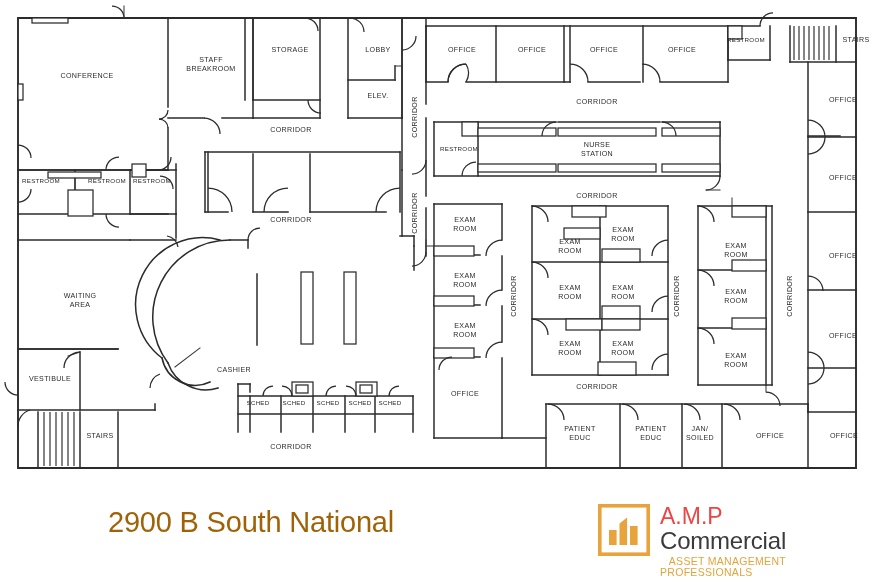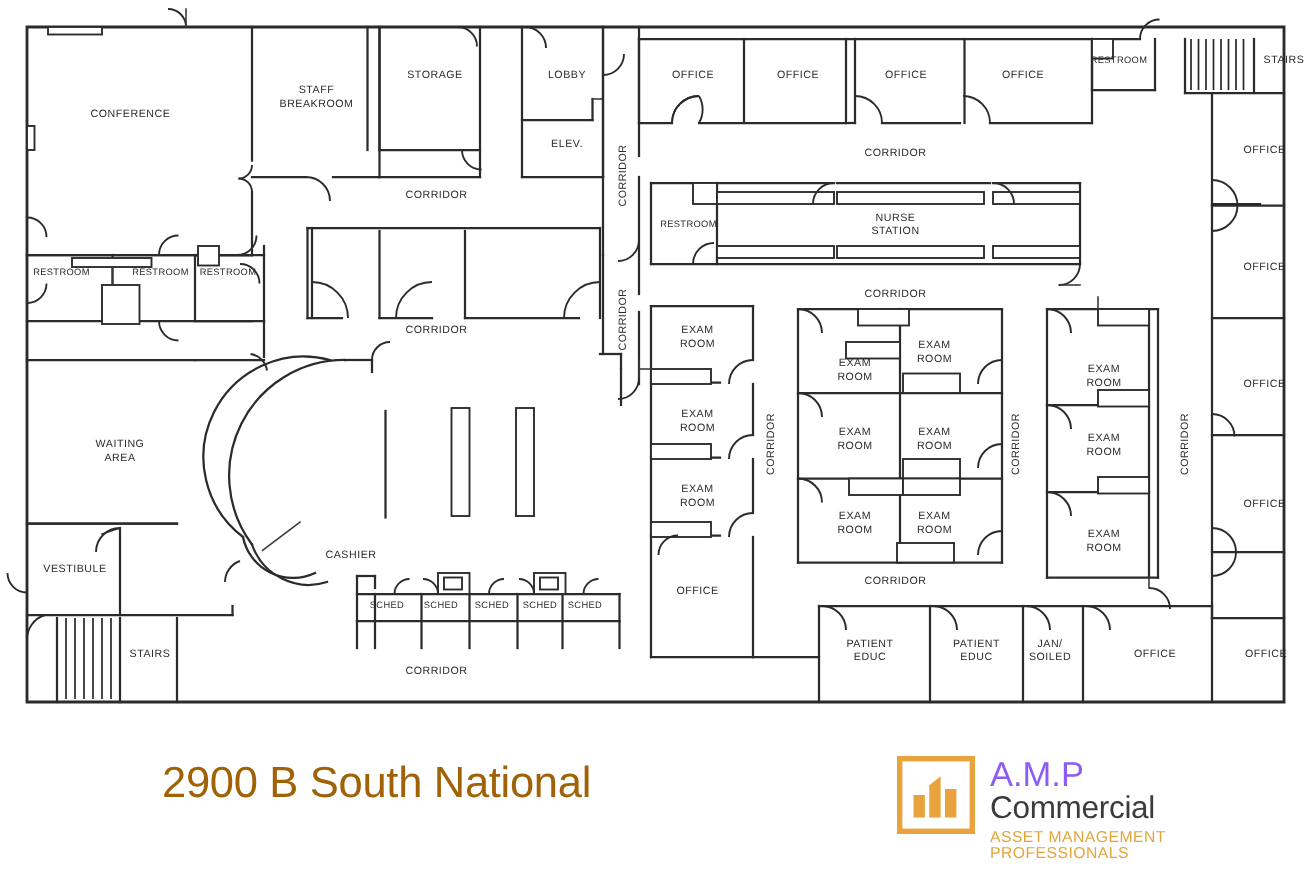--- a/index.html
+++ b/index.html
@@ -77,39 +77,39 @@
   }
   .logo-text {
     display: flex;
     flex-direction: column;
     justify-content: flex-start;
     padding-top: 1px;
   }
   .logo-amp {
     font-size: 23px;
     line-height: 1.02;
-    color: #8b5cf6;
+    color: #ef4444;
     letter-spacing: 0px;
     white-space: nowrap;
   }
   .logo-comm {
-    font-size: 21px;
+    font-size: 24px;
     line-height: 1.05;
     color: #3b3b3d;
     letter-spacing: -0.2px;
     white-space: nowrap;
   }
   .logo-tag1, .logo-tag2 {
     font-size: 10.5px;
     line-height: 1.12;
     color: #e3a43a;
     letter-spacing: 0.3px;
     white-space: nowrap;
   }
-  .logo-tag1 { margin-top: 2px; }
+  .logo-tag1 { margin-top: 2px; text-align: right; }
 
   
   .wall-outer {
     fill: none;
     stroke: #2b2b2b;
     stroke-width: 1.9;
     stroke-linecap: square;
   }
   .wall {
     fill: none;

